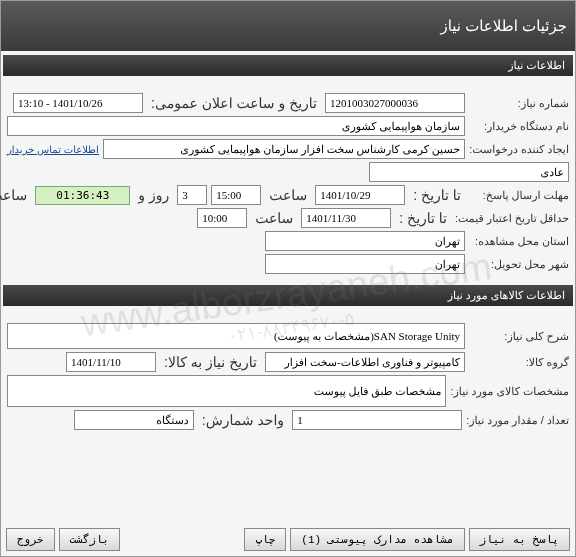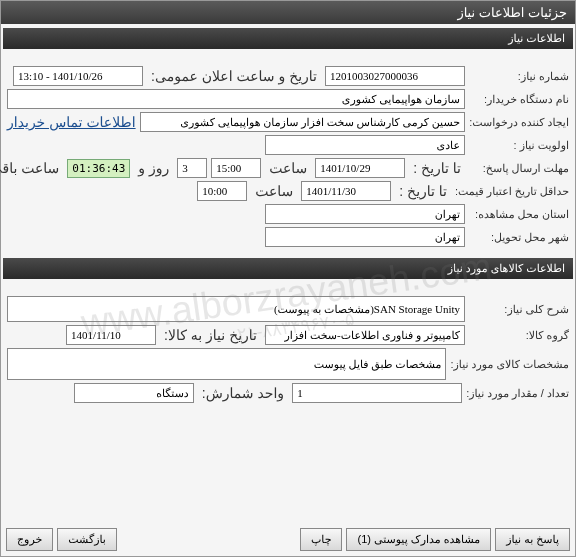--- a/index.html
+++ b/index.html
@@ -15,22 +15,22 @@
 }
 .window {
   background: #f5f5f5;
   border: 1px solid #999;
   width: 100%;
   height: 100%;
 }
 .titlebar {
   background: linear-gradient(#5a5a5a, #3a3a3a);
   color: #fff;
-  padding: 4px 8px;
-  font-size: 13px;
+  padding: 16px 8px;
+  font-size: 15px;
   text-align: right;
 }
 .section-header {
   background: linear-gradient(#4a4a4a, #2a2a2a);
   color: #fff;
   padding: 4px 8px;
   font-size: 11px;
   margin: 4px 2px 10px 2px;
 }
 .form-body {
@@ -61,36 +61,36 @@
   padding: 2px 4px;
   font-size: 11px;
   font-family: Tahoma;
   height: 20px;
   direction: rtl;
 }
 .field-ltr { direction: ltr; text-align: left; }
 .timer {
   background: #d4f0c0;
   border: 1px solid #7a7;
-  padding: 2px 4px;
+  padding: 2px 20px;
   font-family: monospace;
   direction: ltr;
 }
 .link {
   color: #1a4d8f;
   text-decoration: underline;
   cursor: pointer;
-  font-size: 14px;
+  font-size: 10px;
 }
 .btn {
   background: linear-gradient(#f8f8f8, #d8d8d8);
   border: 1px solid #888;
   padding: 4px 10px;
   font-size: 11px;
-  font-family: Liberation Sans, sans-serif;
+  font-family: Liberation Mono, monospace;
   cursor: pointer;
   margin-top: 31px;
 }
 .footer {
   position: absolute;
   bottom: 6px;
   right: 6px;
   left: 6px;
   display: flex;
   gap: 4px;
@@ -139,21 +139,20 @@
       <input class="field flex1" readonly="" value="سازمان هواپیمایی کشوری" style="">
     </div>
 
     <div class="row">
       <span class="label">ایجاد کننده درخواست:</span>
       <input class="field flex1" readonly="" value="حسین کرمی کارشناس سخت افزار سازمان هواپیمایی کشوری" style="">
       <span class="link">اطلاعات تماس خریدار</span>
     </div>
 
     <div class="row">
-      <span class="label">اولویت نیاز :</span>
       <input class="field" style="width: 200px;" readonly="" value="عادی">
     </div>
 
     <div class="row">
       <span class="label">مهلت ارسال پاسخ:</span>
       <span class="label-sm">تا تاریخ :</span>
       <input class="field field-ltr" style="width: 90px;" readonly="" value="1401/10/29">
       <span class="label-sm">ساعت</span>
       <input class="field field-ltr" style="width: 50px;" readonly="" value="15:00">
       <input class="field field-ltr" style="width: 30px;" readonly="" value="3">

